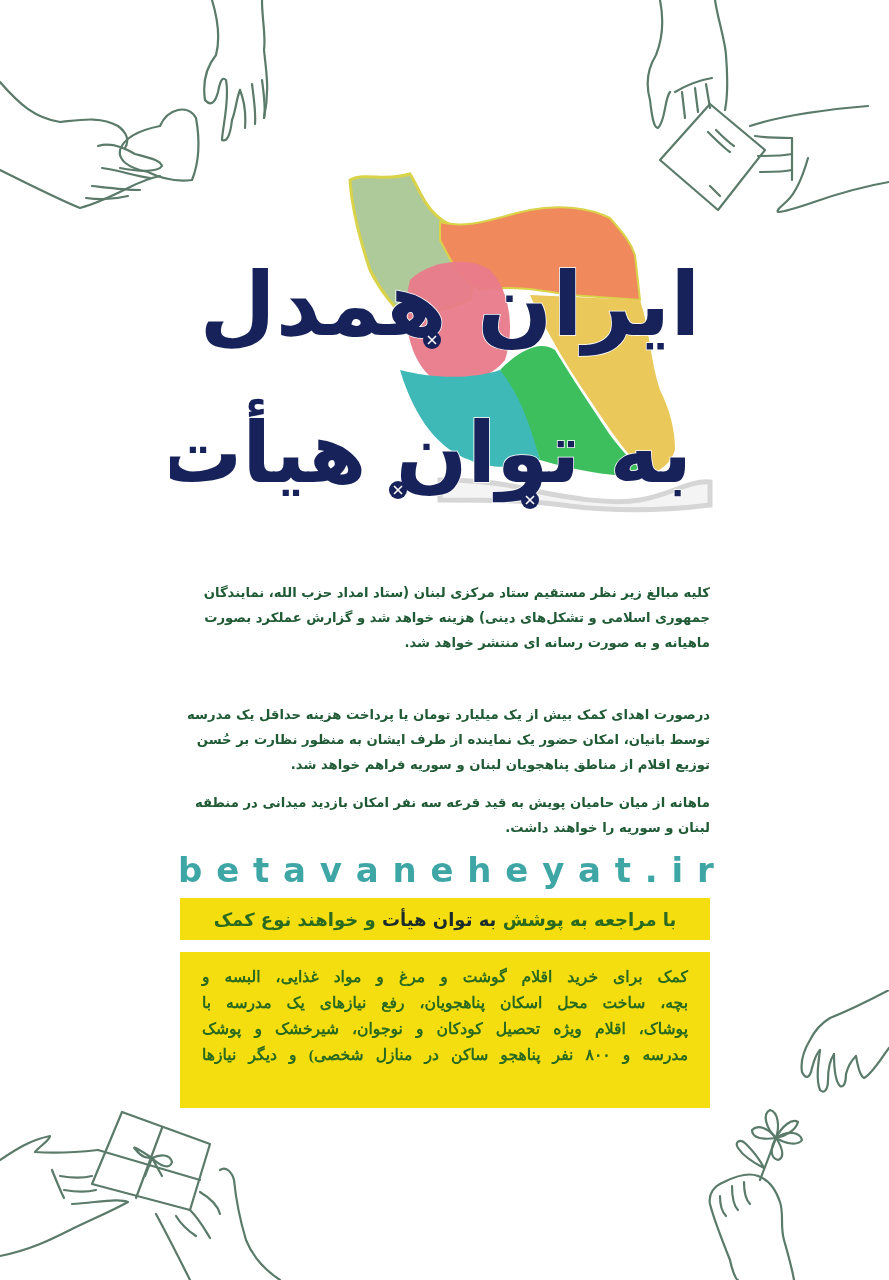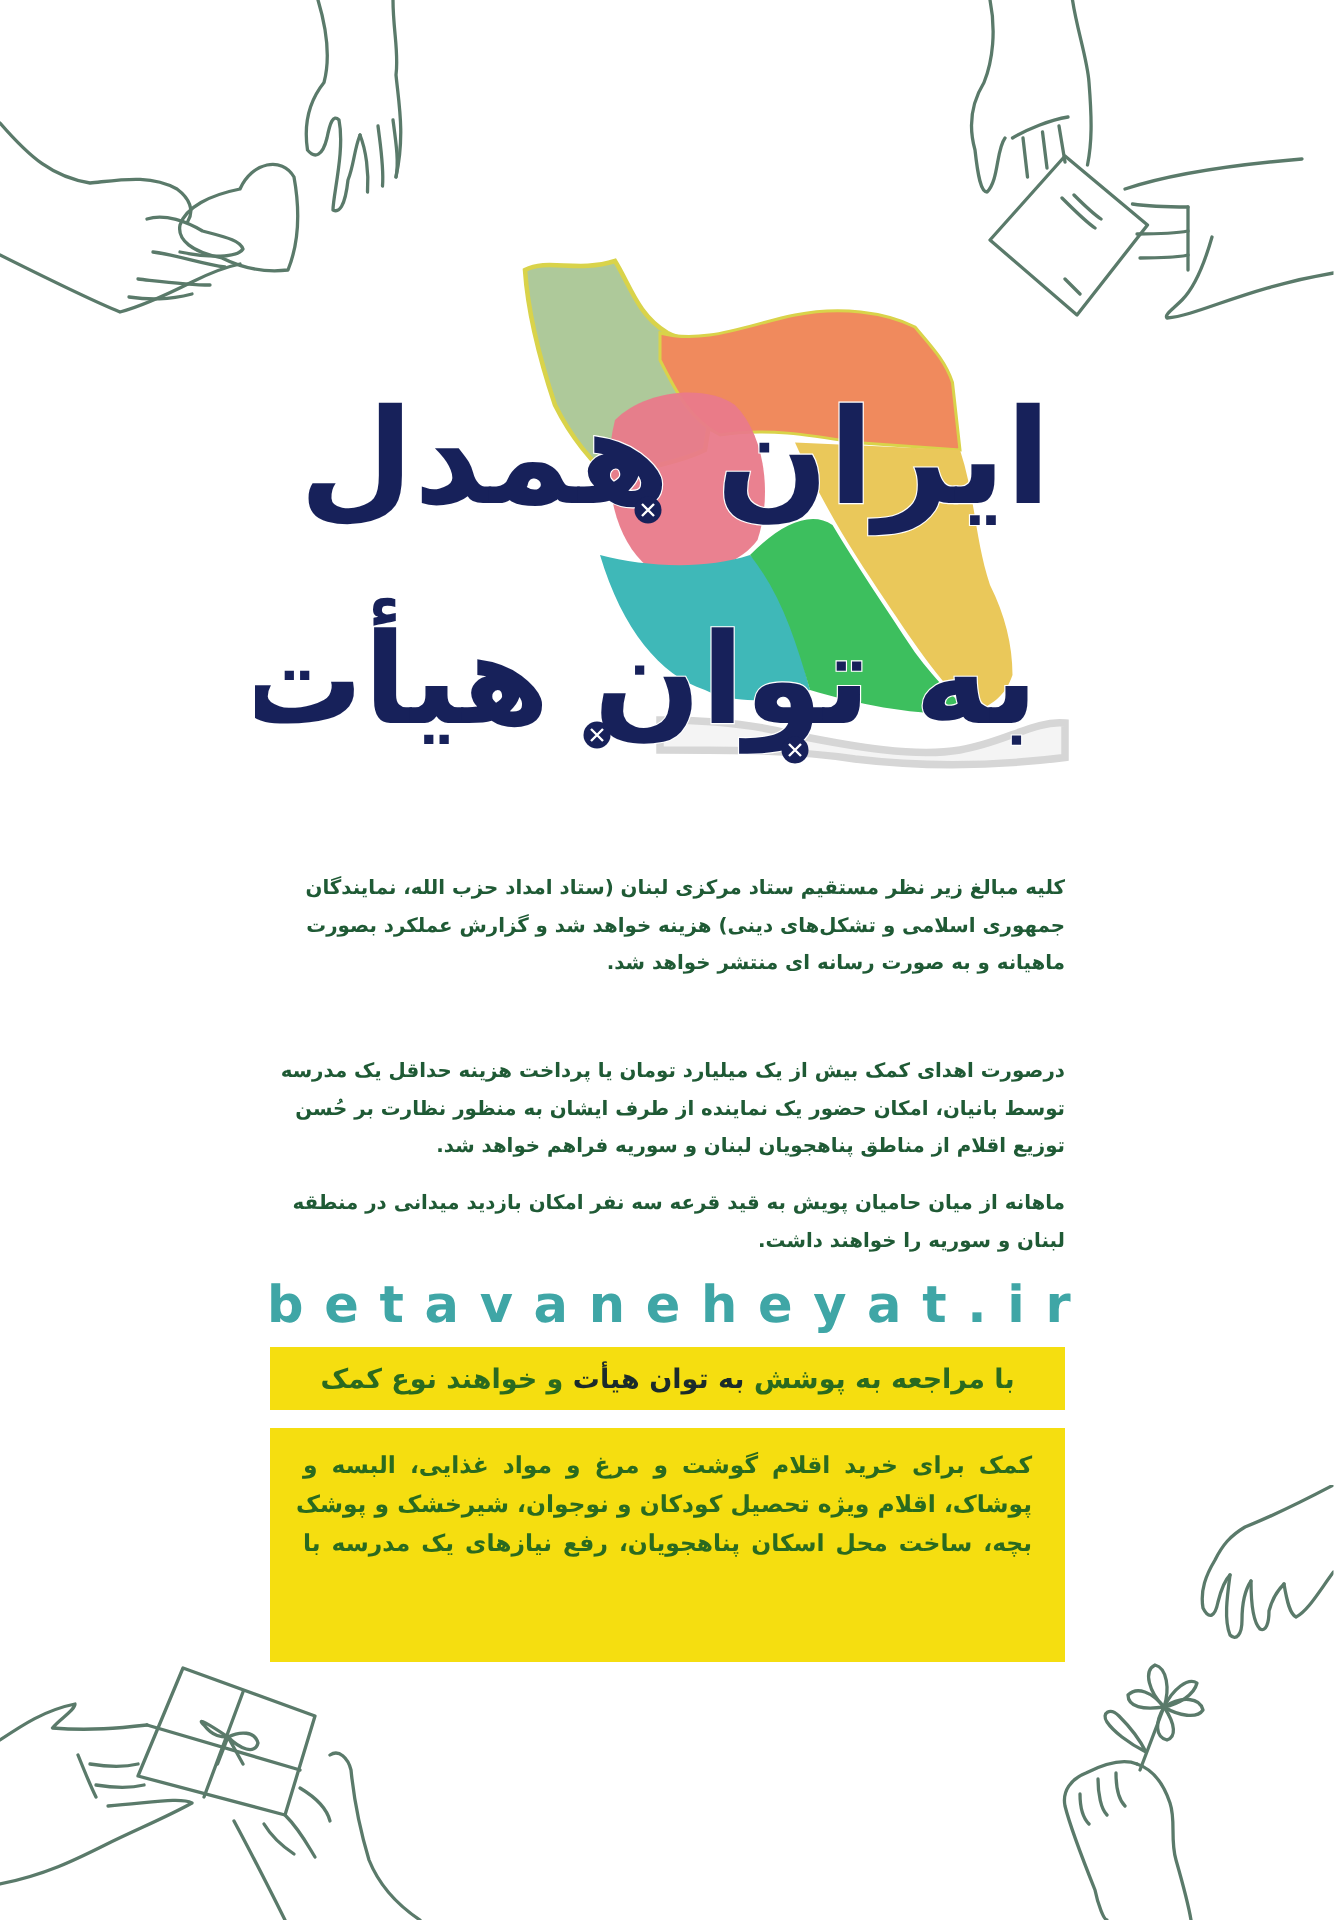--- a/index.html
+++ b/index.html
@@ -21,21 +21,21 @@
     .url span { display: inline-block; }
     .strip { position: absolute; left: 180px; top: 898px; width: 530px; height: 42px;
              background: #f5de10; direction: rtl; display: flex; align-items: center;
              justify-content: center; font-size: 18px; font-weight: bold; color: #2a6a1f;
              font-family: "DejaVu Sans", sans-serif; white-space: nowrap; }
     .strip .dark { color: #1b2b2b; }
     .box { position: absolute; left: 180px; top: 952px; width: 530px; height: 156px;
            background: #f5de10; direction: rtl; box-sizing: border-box; padding: 12px 22px 10px 22px;
            text-align: justify; text-align-last: justify; color: #2a6a1f; font-weight: bold;
            font-size: 15.6px; line-height: 26px; font-family: "DejaVu Sans", sans-serif; }
-    .box .line { display: block; text-align: justify; text-align-last: justify; white-space: nowrap; }
+    .box .line { display: block; text-align: justify; text-align-last: justify; white-space: nowrap; font-family: Liberation Serif, serif; }
   </style>
 </head>
 <body>
 
 <div class="illus" style="left:0;top:0;">
   <svg width="300" height="240" viewBox="0 0 300 240" fill="none" stroke="#5a7a6a" stroke-width="2.2" stroke-linecap="round" stroke-linejoin="round">
     <path d="M0 82 C20 105 35 118 60 122 C80 120 100 116 118 126 C126 132 130 140 125 148"></path>
     <path d="M0 170 C30 185 60 200 80 208 C95 204 112 196 128 188 C140 182 150 178 160 176"></path>
     <path d="M98 146 C110 142 125 148 135 154 C150 158 160 160 162 166 C158 172 140 172 120 168"></path>
     <path d="M102 168 C118 170 135 176 150 178"></path>
@@ -149,15 +149,16 @@
 <div class="strip">
   <span>با مراجعه به پوشش</span>
   <span>&nbsp;</span>
   <span class="dark">به توان هیأت</span>
   <span>&nbsp;</span>
   <span>و خواهند نوع کمک</span>
 </div>
 
 <div class="box">
   <span class="line">کمک برای خرید اقلام گوشت و مرغ و مواد غذایی، البسه و</span>
+  <span class="line">بچه، ساخت محل اسکان پناهجویان، رفع نیازهای یک مدرسه با</span>
   <span class="line">پوشاک، اقلام ویژه تحصیل کودکان و نوجوان، شیرخشک و پوشک</span>
-  <span class="line">بچه، ساخت محل اسکان پناهجویان، رفع نیازهای یک مدرسه با</span>
+  <span class="line">مدرسه و ۸۰۰ نفر پناهجو ساکن در منازل شخصی) و دیگر نیازها</span>
 </div>
 
 </body></html>

